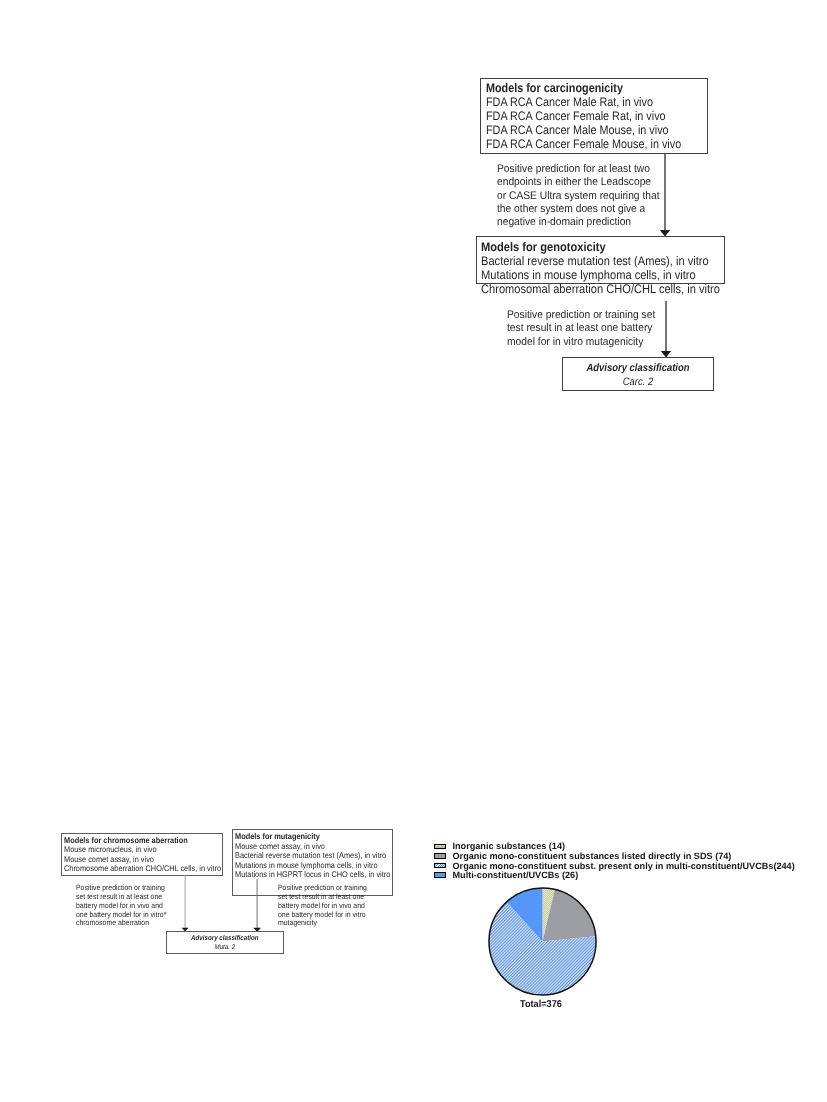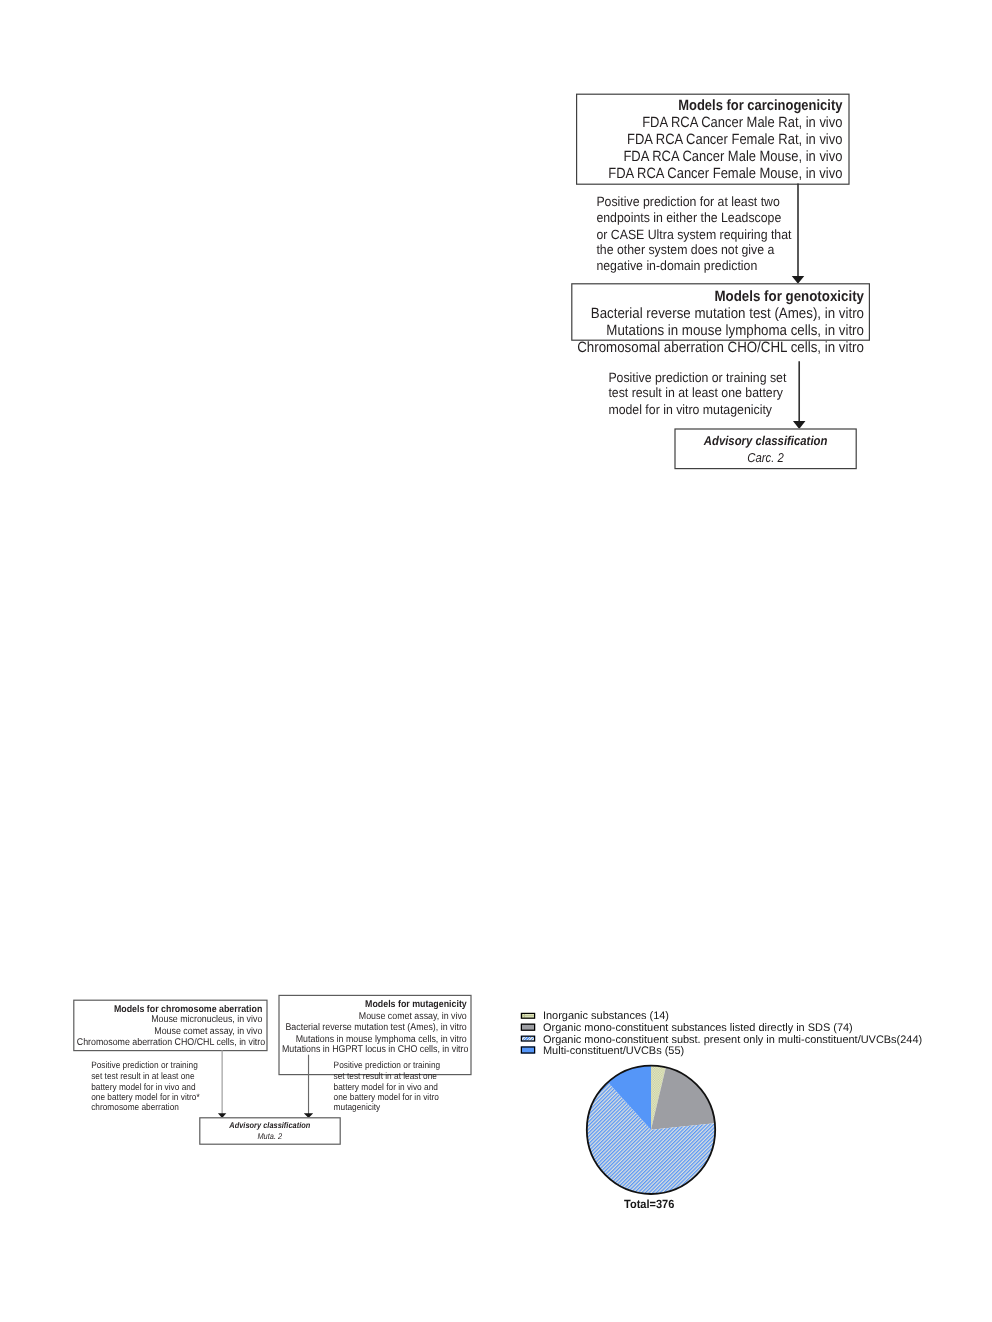--- a/index.html
+++ b/index.html
@@ -1,20 +1,20 @@
 <!DOCTYPE html>
 <html><head>
 <meta charset="utf-8">
 <style>
   html,body{margin:0;padding:0;background:#ffffff;}
   body{width:827px;height:1102px;position:relative;overflow:hidden;
        font-family:"Liberation Sans",sans-serif;color:#231f20;
        -webkit-font-smoothing:antialiased;
        text-rendering:geometricPrecision;}
-  .box{position:absolute;border:1px solid #404040;background:#fff;box-sizing:border-box;text-align:right;}
+  .box{position:absolute;border:1px solid #404040;background:#fff;box-sizing:border-box;}
   .nx{display:block;transform:scaleX(0.872);transform-origin:0 0;width:114.7%;}
   #carc-geno-box .nx{transform:scaleX(0.896);width:111.6%;}
   .cond .nx{transform:scaleX(0.925);width:108.1%;}
   #muta-cond-left .nx,#muta-cond-right .nx{transform:scaleX(0.90);width:111.1%;}
   #muta-chrom-box .nx,#muta-muta-box .nx{transform:scaleX(0.90);width:111.1%;}
   #carc-result-box .nx,#muta-result-box .nx{display:inline-block;width:auto;transform:scaleX(0.885);transform-origin:50% 0;}
   #carc-result-box>div,#muta-result-box>div{text-align:center;}
   .box .ttl{font-weight:bold;}
   .box div{white-space:nowrap;}
   .line{font-weight:normal;}
@@ -40,21 +40,21 @@
   #muta-muta-box{border-color:#5d5d5d;left:231.6px;top:828.9px;width:161.4px;height:67px;padding:2.2px 3px 0 2.4px;
       font-size:8.2px;line-height:9.5px;}
   #muta-result-box{border-color:#5d5d5d;left:166.1px;top:930.9px;width:117.7px;height:23px;padding-top:2.0px;box-sizing:border-box;
       font-size:7.0px;line-height:9.1px;text-align:center;font-style:italic;
       display:flex;flex-direction:column;justify-content:center;}
   #muta-cond-left{left:76.3px;top:884.2px;font-size:7.7px;line-height:8.8px;}
   #muta-cond-right{left:277.6px;top:884.2px;font-size:7.7px;line-height:8.8px;}
 
   
   #pie-panel{position:absolute;left:434px;top:843.5px;}
-  .legend-row{display:flex;align-items:flex-start;height:9.6px;}
+  .legend-row{display:flex;align-items:flex-start;height:9.6px;font-weight:bold;}
   .legend-swatch{width:12.2px;height:5.8px;border:1.5px solid #000;box-sizing:border-box;
       margin-right:6.3px;margin-top:0px;flex:0 0 auto;}
   .legend-label{font-size:9.15px;line-height:9.1px;white-space:pre;color:#161616;
       position:relative;top:-1.1px;}
   #pie-total{position:absolute;left:85.6px;top:155.3px;font-size:9.9px;font-weight:bold;color:#161616;
       transform:scaleX(0.93);transform-origin:0 0;white-space:nowrap;}
 </style>
 </head>
 <body>
 
@@ -166,21 +166,21 @@
     <div class="legend-row">
       <span class="legend-swatch" id="sw1" style="background: rgb(157, 158, 163);"></span>
       <span class="legend-label">Organic mono-constituent substances listed directly in SDS (74)</span>
     </div>
     <div class="legend-row">
       <span class="legend-swatch" id="sw2" style="background: repeating-linear-gradient(-45deg, rgb(85, 150, 248) 0px, rgb(85, 150, 248) 0.75px, rgb(223, 224, 220) 0.75px, rgb(223, 224, 220) 1.6px) rgb(169, 201, 245);"></span>
       <span class="legend-label">Organic mono-constituent subst. present only in multi-constituent/UVCBs(244)</span>
     </div>
     <div class="legend-row">
       <span class="legend-swatch" id="sw3" style="background: rgb(85, 150, 248);"></span>
-      <span class="legend-label">Multi-constituent/UVCBs (55)</span>
+      <span class="legend-label">Multi-constituent/UVCBs (26)</span>
     </div>
   </div>
 
   <svg id="pie-svg" style="position:absolute;left:52.9px;top:42.1px;overflow:visible;" width="111" height="111" viewBox="0 0 111 111">
     <defs>
       <pattern id="pat-dots" patternUnits="userSpaceOnUse" width="2.0" height="2.0">
         <rect width="2.0" height="2.0" fill="#e7ecc6"></rect>
         <rect x="0" y="0" width="1.0" height="1.0" fill="#c5caa0"></rect>
         <rect x="1.0" y="1.0" width="1.0" height="1.0" fill="#c5caa0"></rect>
       </pattern>

